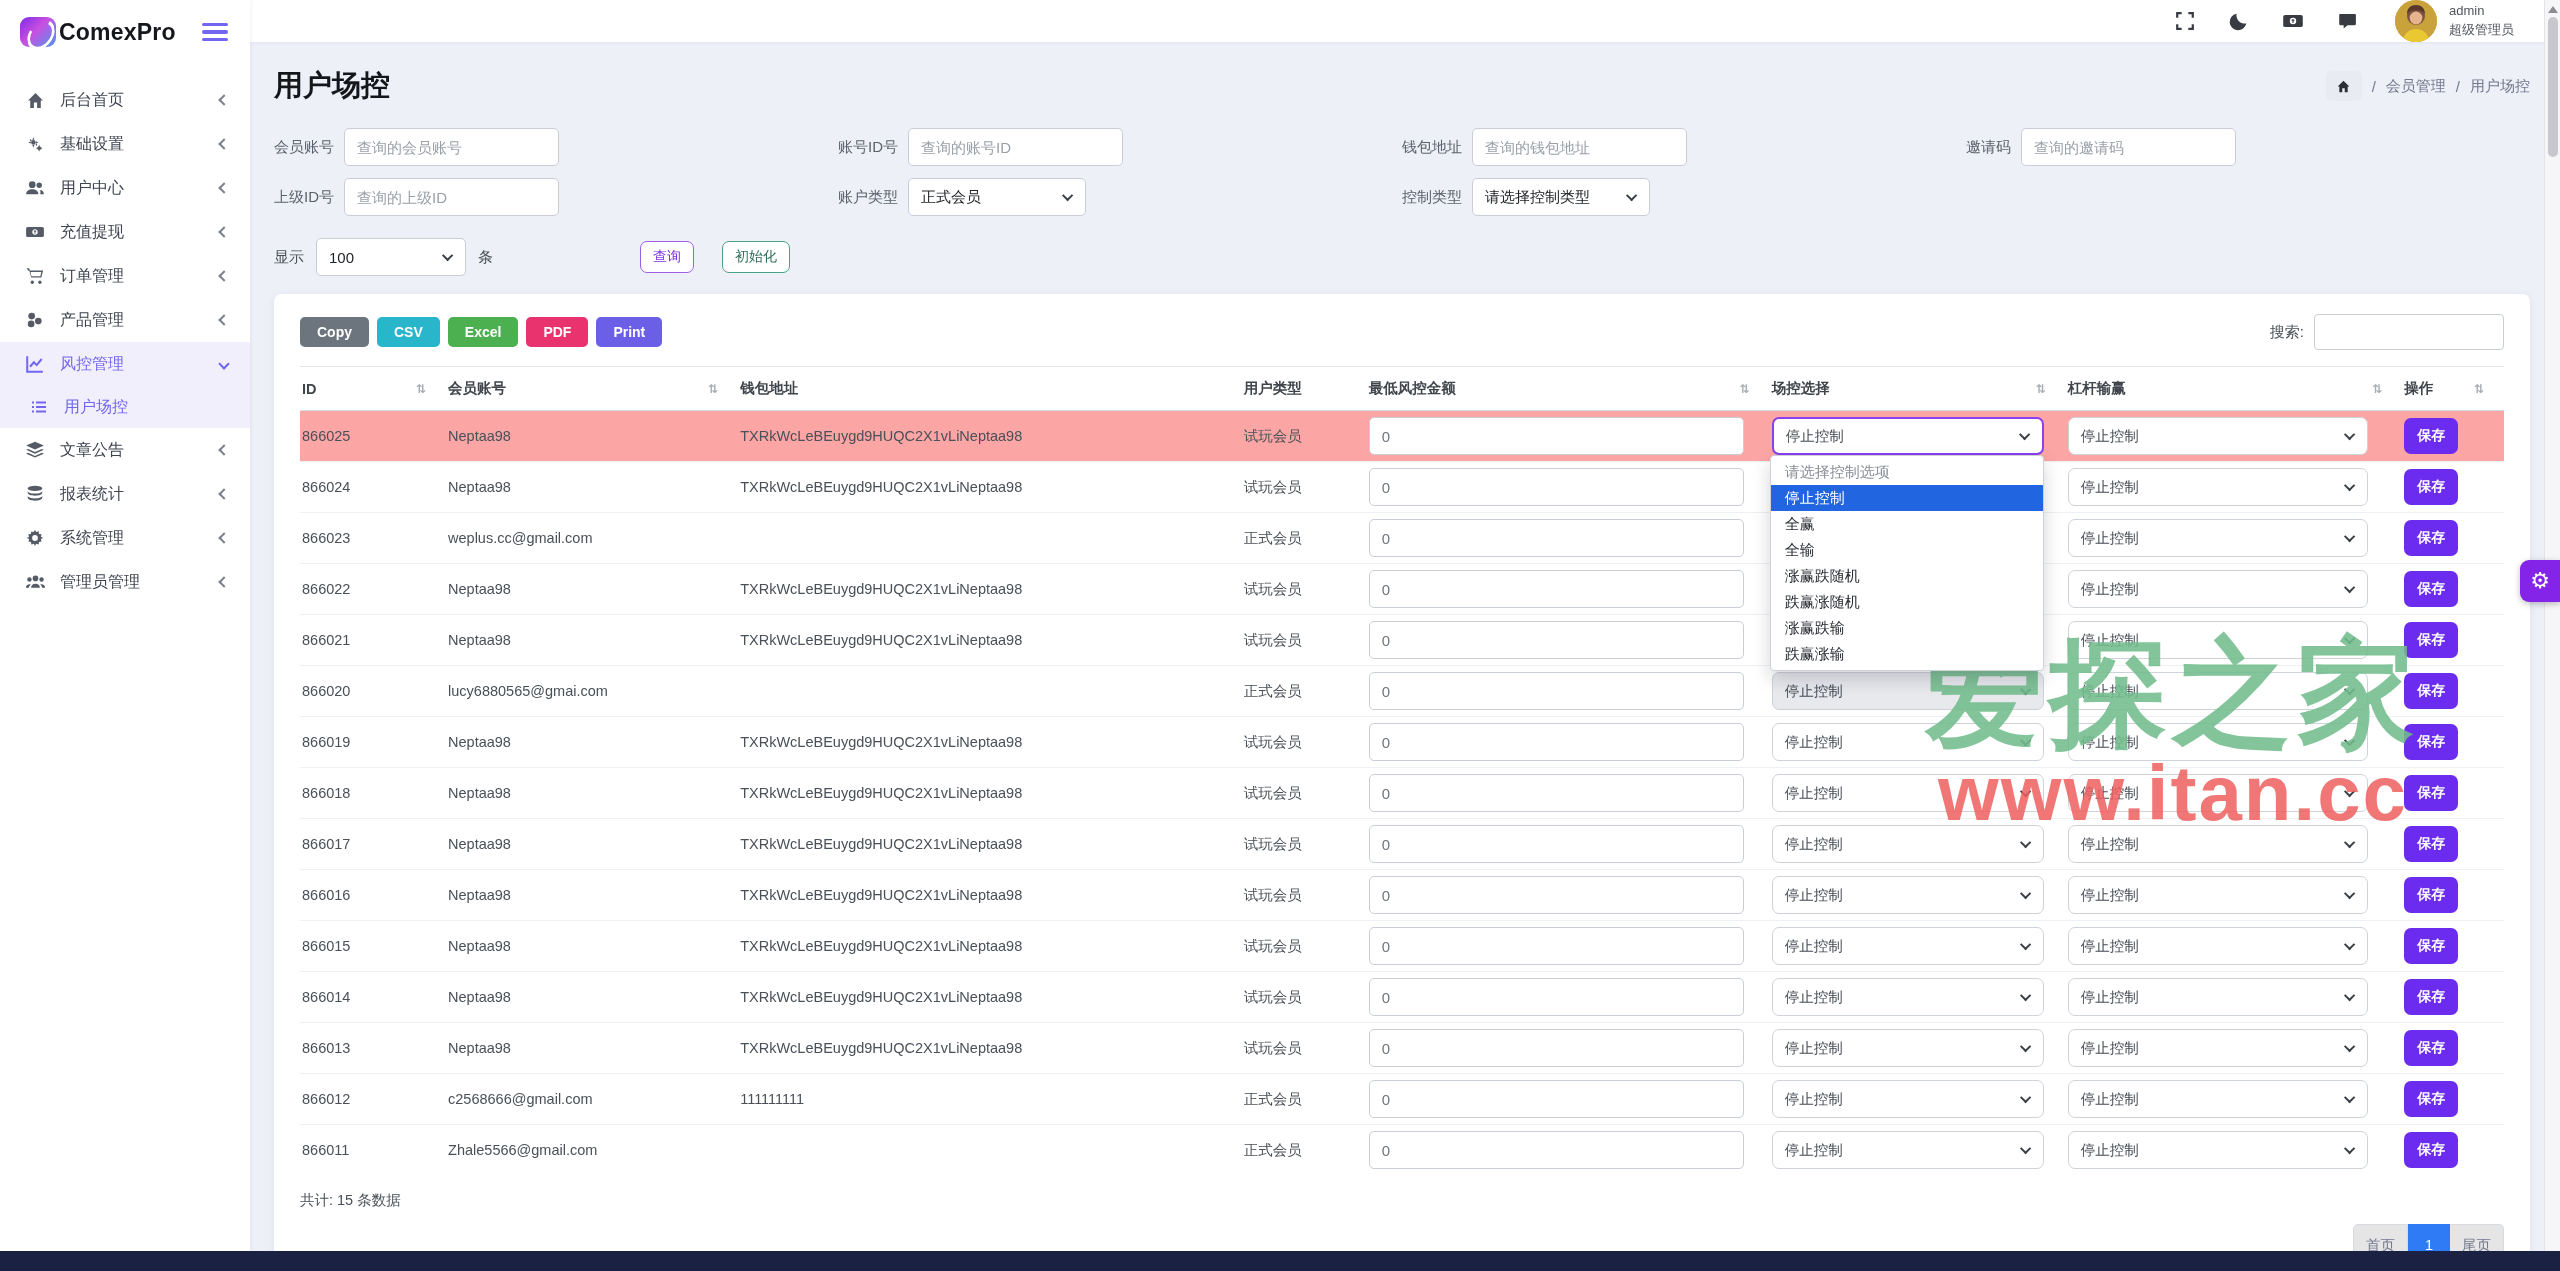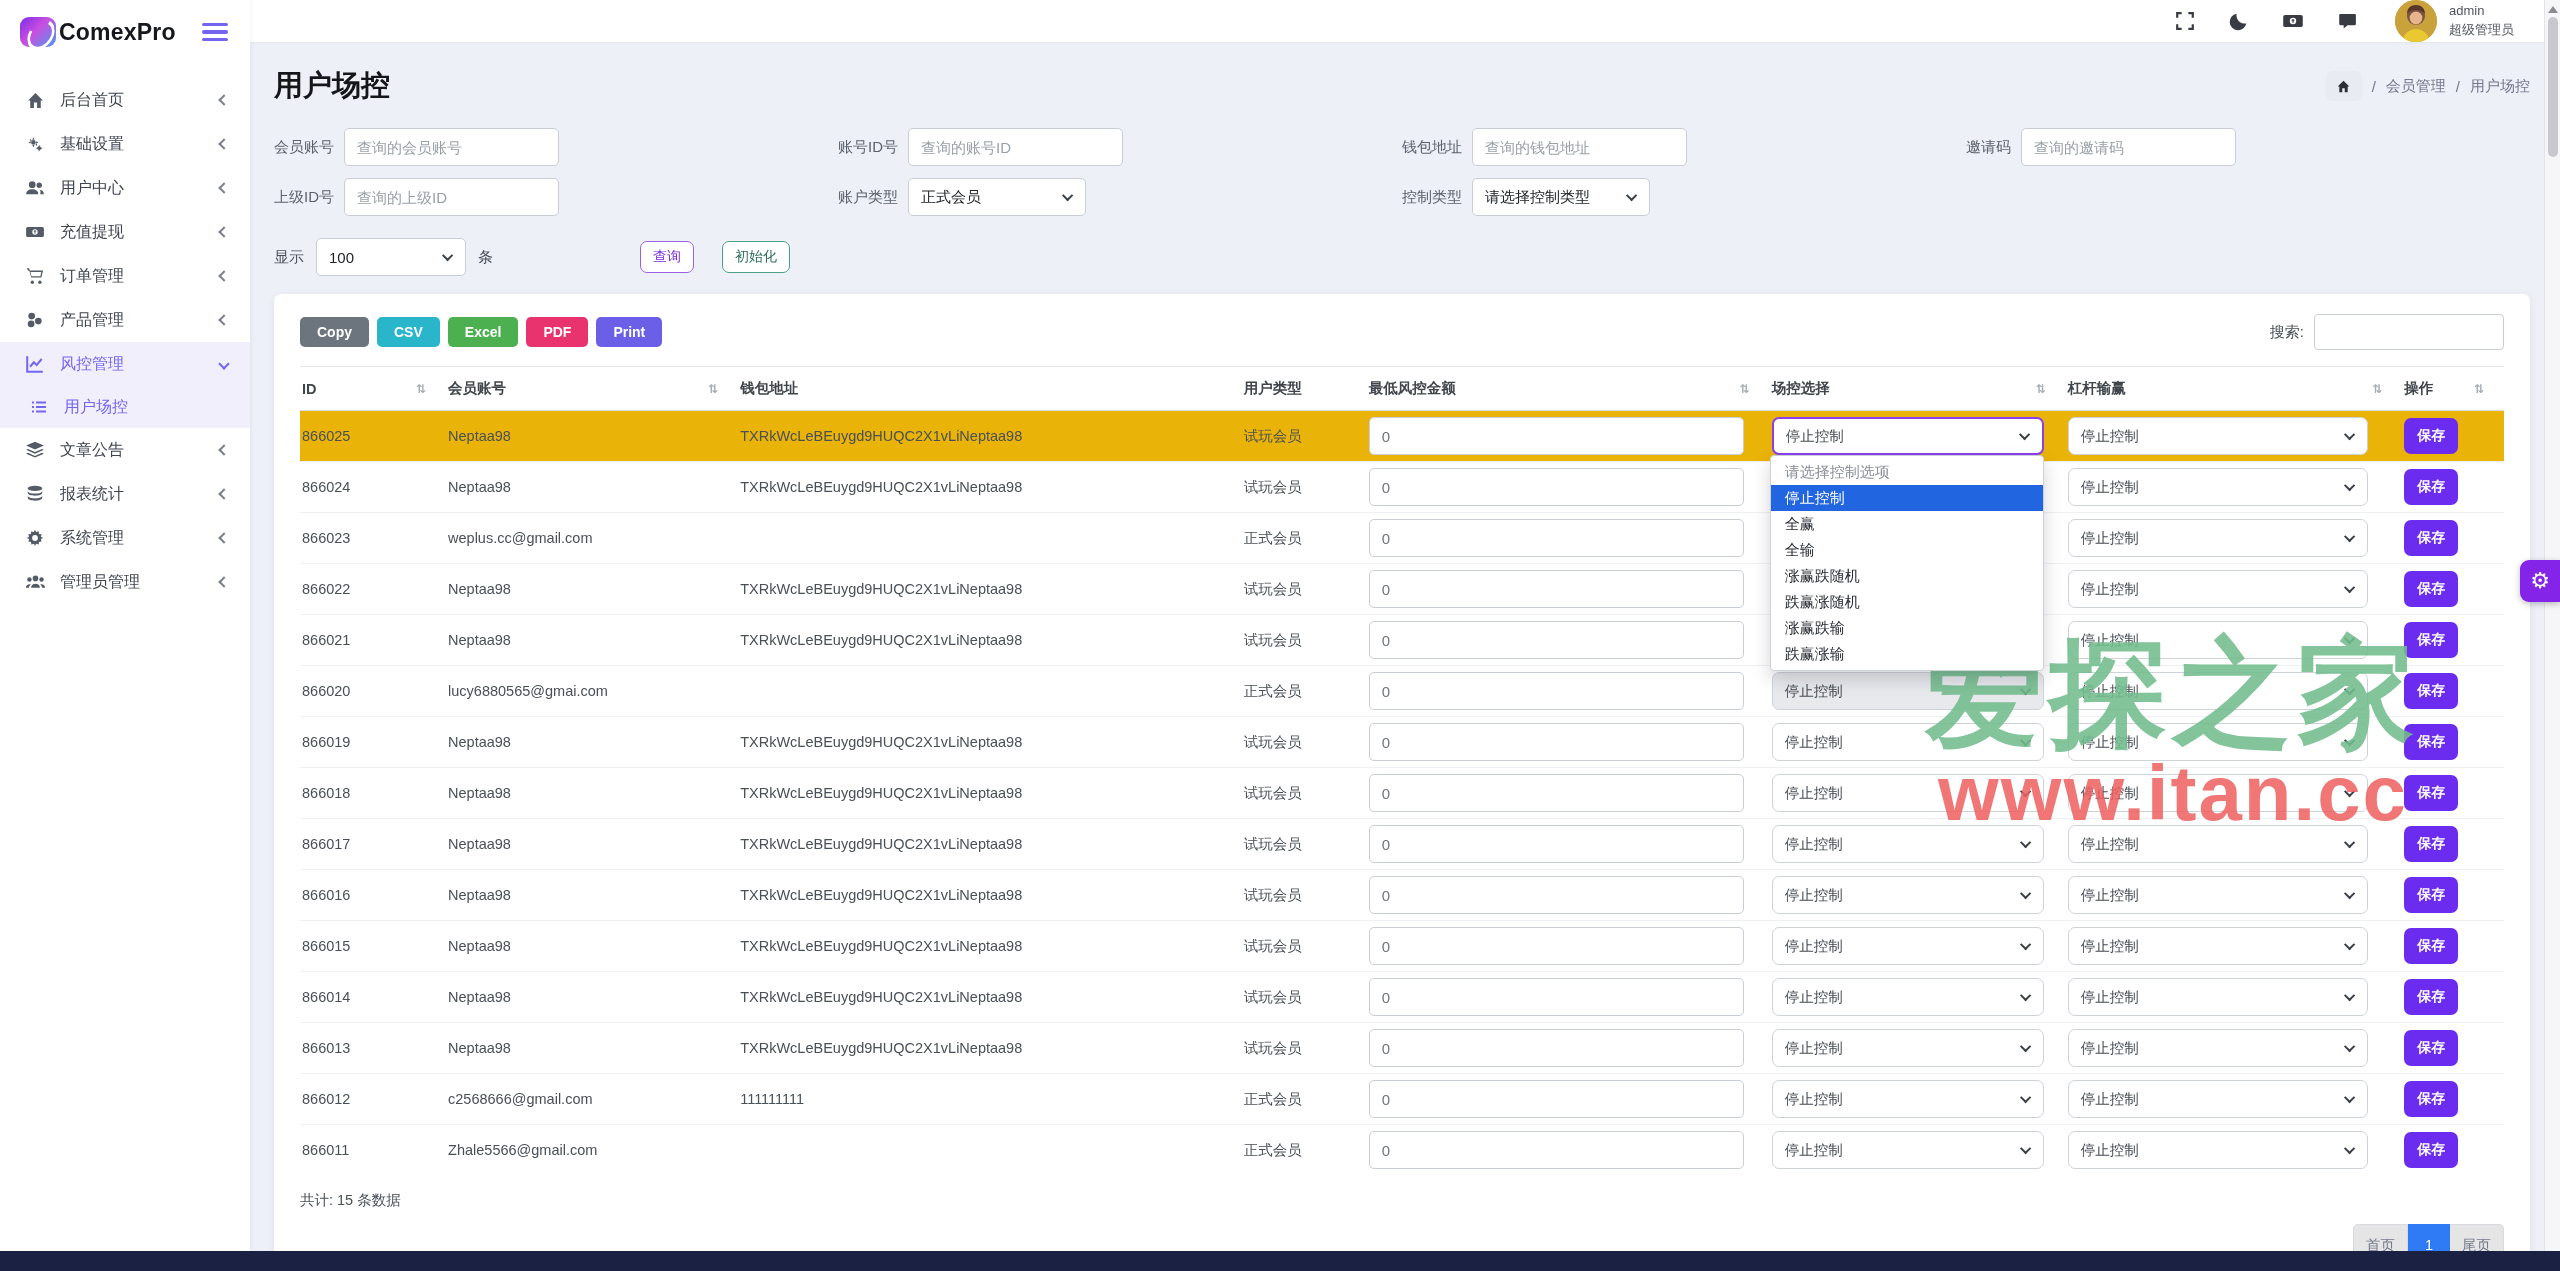--- a/index.html
+++ b/index.html
@@ -68,21 +68,21 @@
   .export-btns { display:flex; gap:8px; }
   .ex-btn { color:#fff; font-size:14px; font-weight:700; padding:7px 17px; border-radius:5px; cursor:pointer; }
   .search-wrap { display:flex; align-items:center; gap:10px; color:#495057; }
   .search-wrap input { width:190px; height:36px; border:1px solid #c9cdd6; border-radius:4px; padding:0 10px; outline:none; }
 
   table.grid { width:100%; border-collapse:collapse; table-layout:fixed; }
   .grid th { font-size:14.5px; font-weight:700; color:#40454c; text-align:left; padding:12px 10px 12px 2px; border-top:1px solid #e3e6ea; border-bottom:1px solid #d9dce1; }
   .th-inner { display:flex; align-items:center; justify-content:space-between; }
   .sort-ic { color:#a8adb5; font-size:12px; margin-right:10px; }
   .grid td { padding:6px 10px 6px 2px; border-top:1px solid #eef0f3; font-size:14.5px; color:#495057; height:48px; vertical-align:middle; }
-  .grid tr.hl td { background:#eab308; }
+  .grid tr.hl td { background:#fca5a5; }
   .type-danger { color:#e15a66; }
   .type-success { color:#2e9467; }
   .risk-input { width:375px; height:38px; border:1px solid #c9cdd6; border-radius:5px; padding:0 12px; color:#70757c; font-size:15px; background:#fff; outline:none; }
   .row-select { height:38px; background:#fff; border:1px solid #ced3da; border-radius:7px; display:flex; align-items:center; justify-content:space-between; padding:0 12px; cursor:pointer; color:#444a52; position:relative; }
   .row-select .chevd { width:8px; height:8px; border-left:2px solid #3a3f45; border-bottom:2px solid #3a3f45; transform:rotate(-45deg) translateY(-2px); }
   .sel-control { width:272px; }
   .sel-leverage { width:300px; }
   .row-select.focus { border:2px solid #8a3ff0; }
   .row-select.muted { background:#e7e9ed; }
   .cell-rel { position:relative; }

